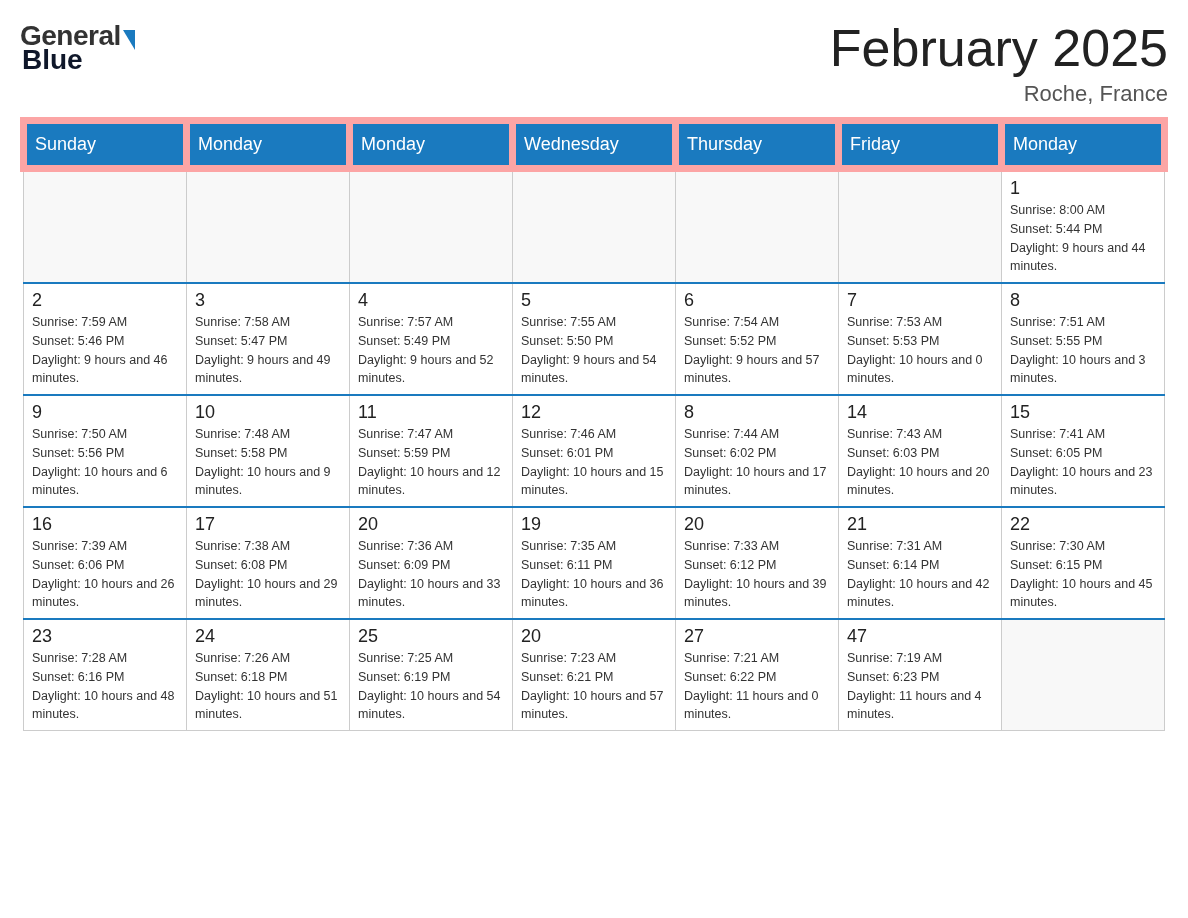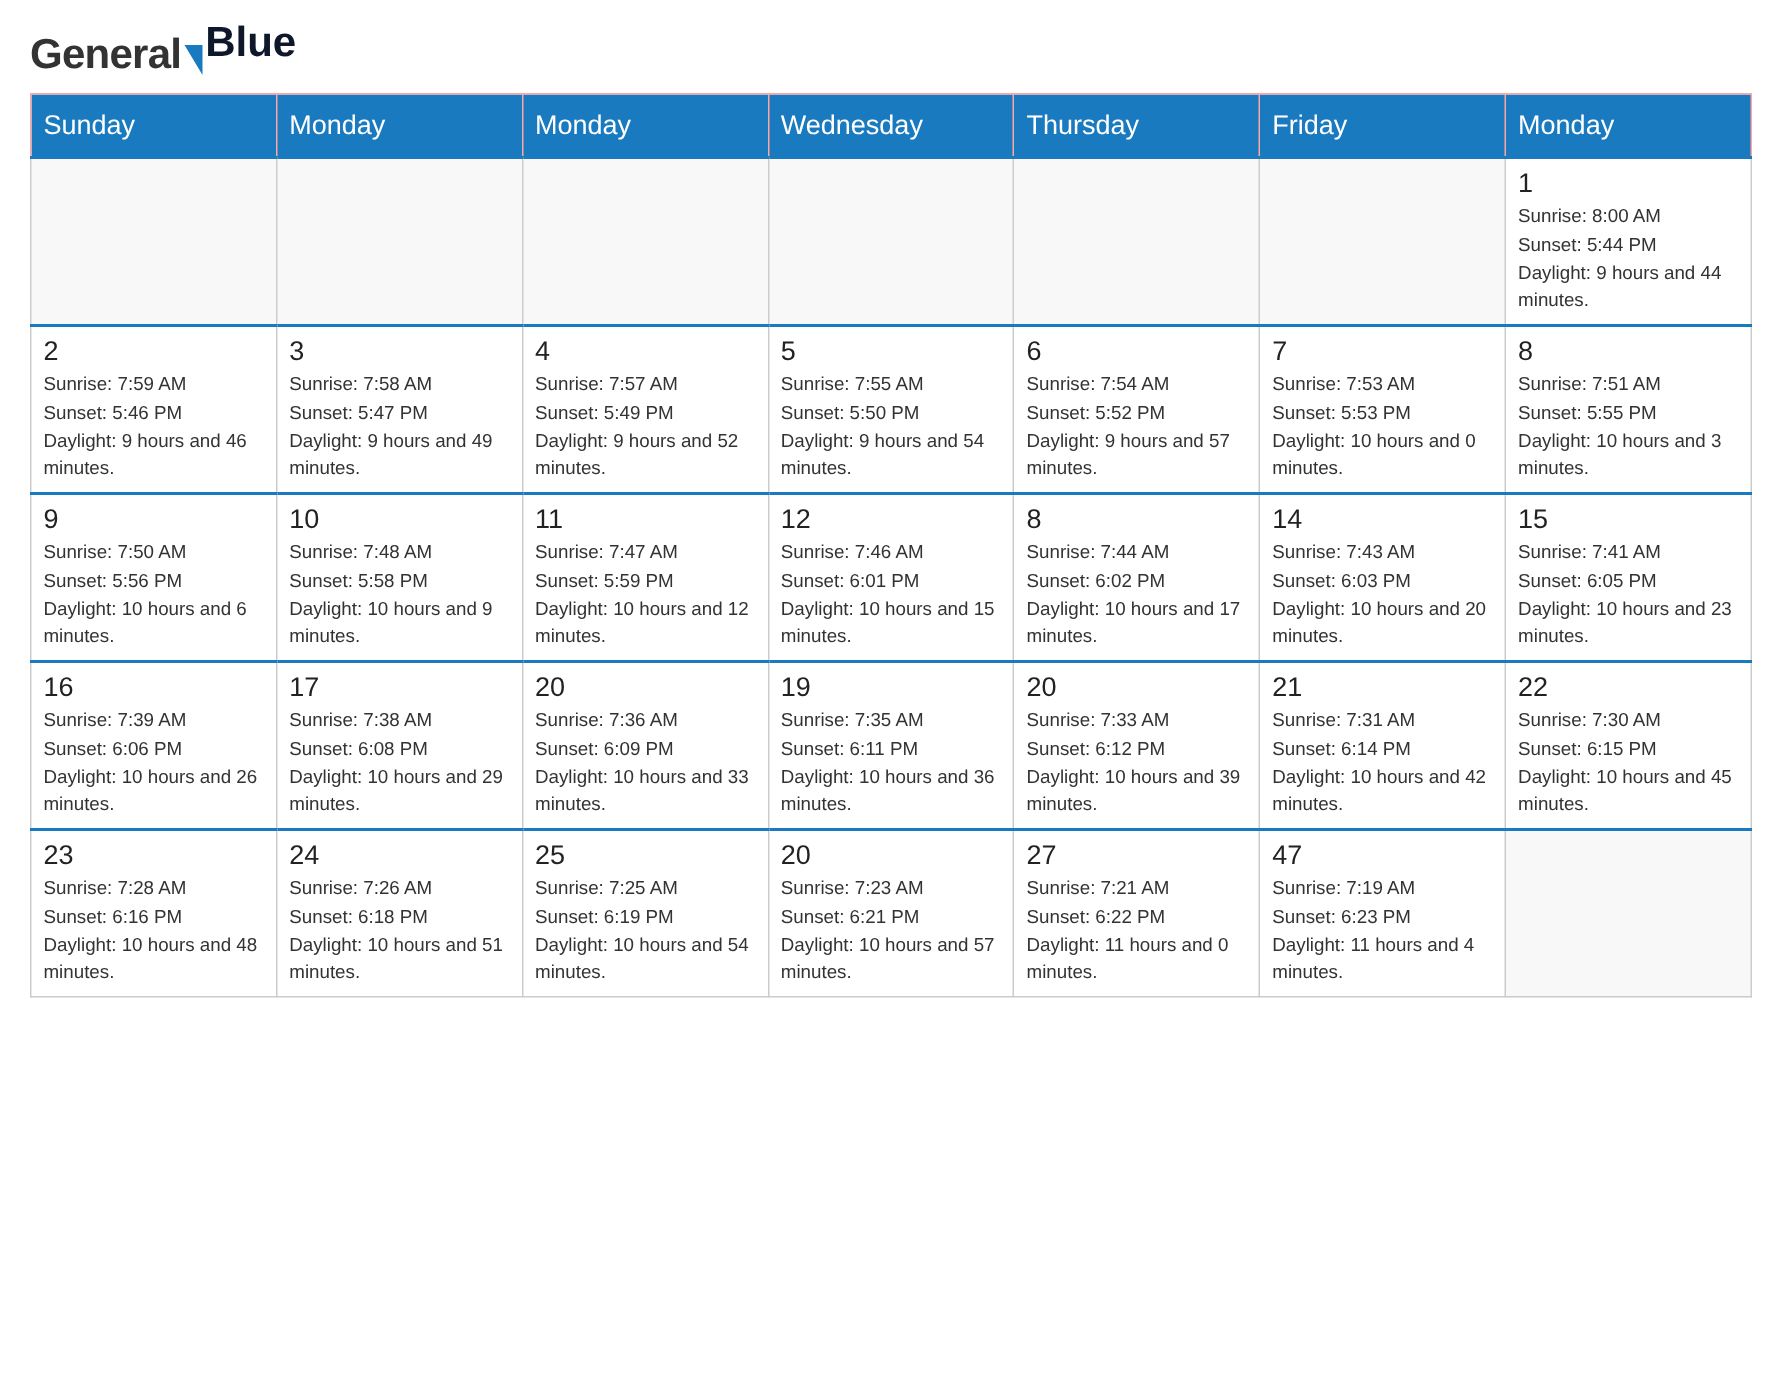--- a/index.html
+++ b/index.html
@@ -11,21 +11,21 @@
       min-height: 918px;
     }
     .header {
       display: flex;
       justify-content: space-between;
       align-items: flex-start;
       margin-bottom: 10px;
     }
     .logo {
       display: flex;
-      flex-direction: row;
+      flex-direction: column;
       align-items: flex-start;
     }
     .logo-top {
       display: flex;
       align-items: center;
     }
     .logo-general {
       font-size: 28px;
       font-weight: bold;
       color: #333;
@@ -66,21 +66,21 @@
       border-collapse: collapse;
       margin-top: 10px;
     }
     .calendar th {
       background-color: #1a7abf;
       color: #fff;
       font-size: 18px;
       font-weight: normal;
       padding: 10px 8px;
       text-align: left;
-      border: 1px solid #fca5a5;
+      border: 7px solid #fca5a5;
     }
     .calendar td {
       vertical-align: top;
       padding: 6px 8px;
       border: 1px solid #ccc;
       width: 14.28%;
       min-height: 110px;
       font-size: 12.5px;
       color: #333;
       background: #fff;
@@ -107,20 +107,24 @@
 </head>
 <body>
 
 <div class="header">
   <div class="logo">
     <div class="logo-top">
       <span class="logo-general">General</span>
       <div class="logo-arrow"></div>
     </div>
     <div class="logo-bottom">Blue</div>
+  </div>
+  <div class="title-block">
+    <div class="month-title">February 2025</div>
+    <div class="location">Roche, France</div>
   </div>
 </div>
 
 <table class="calendar">
   <thead>
     <tr>
       <th>Sunday</th>
       <th>Monday</th>
       <th>Monday</th>
       <th>Wednesday</th>

